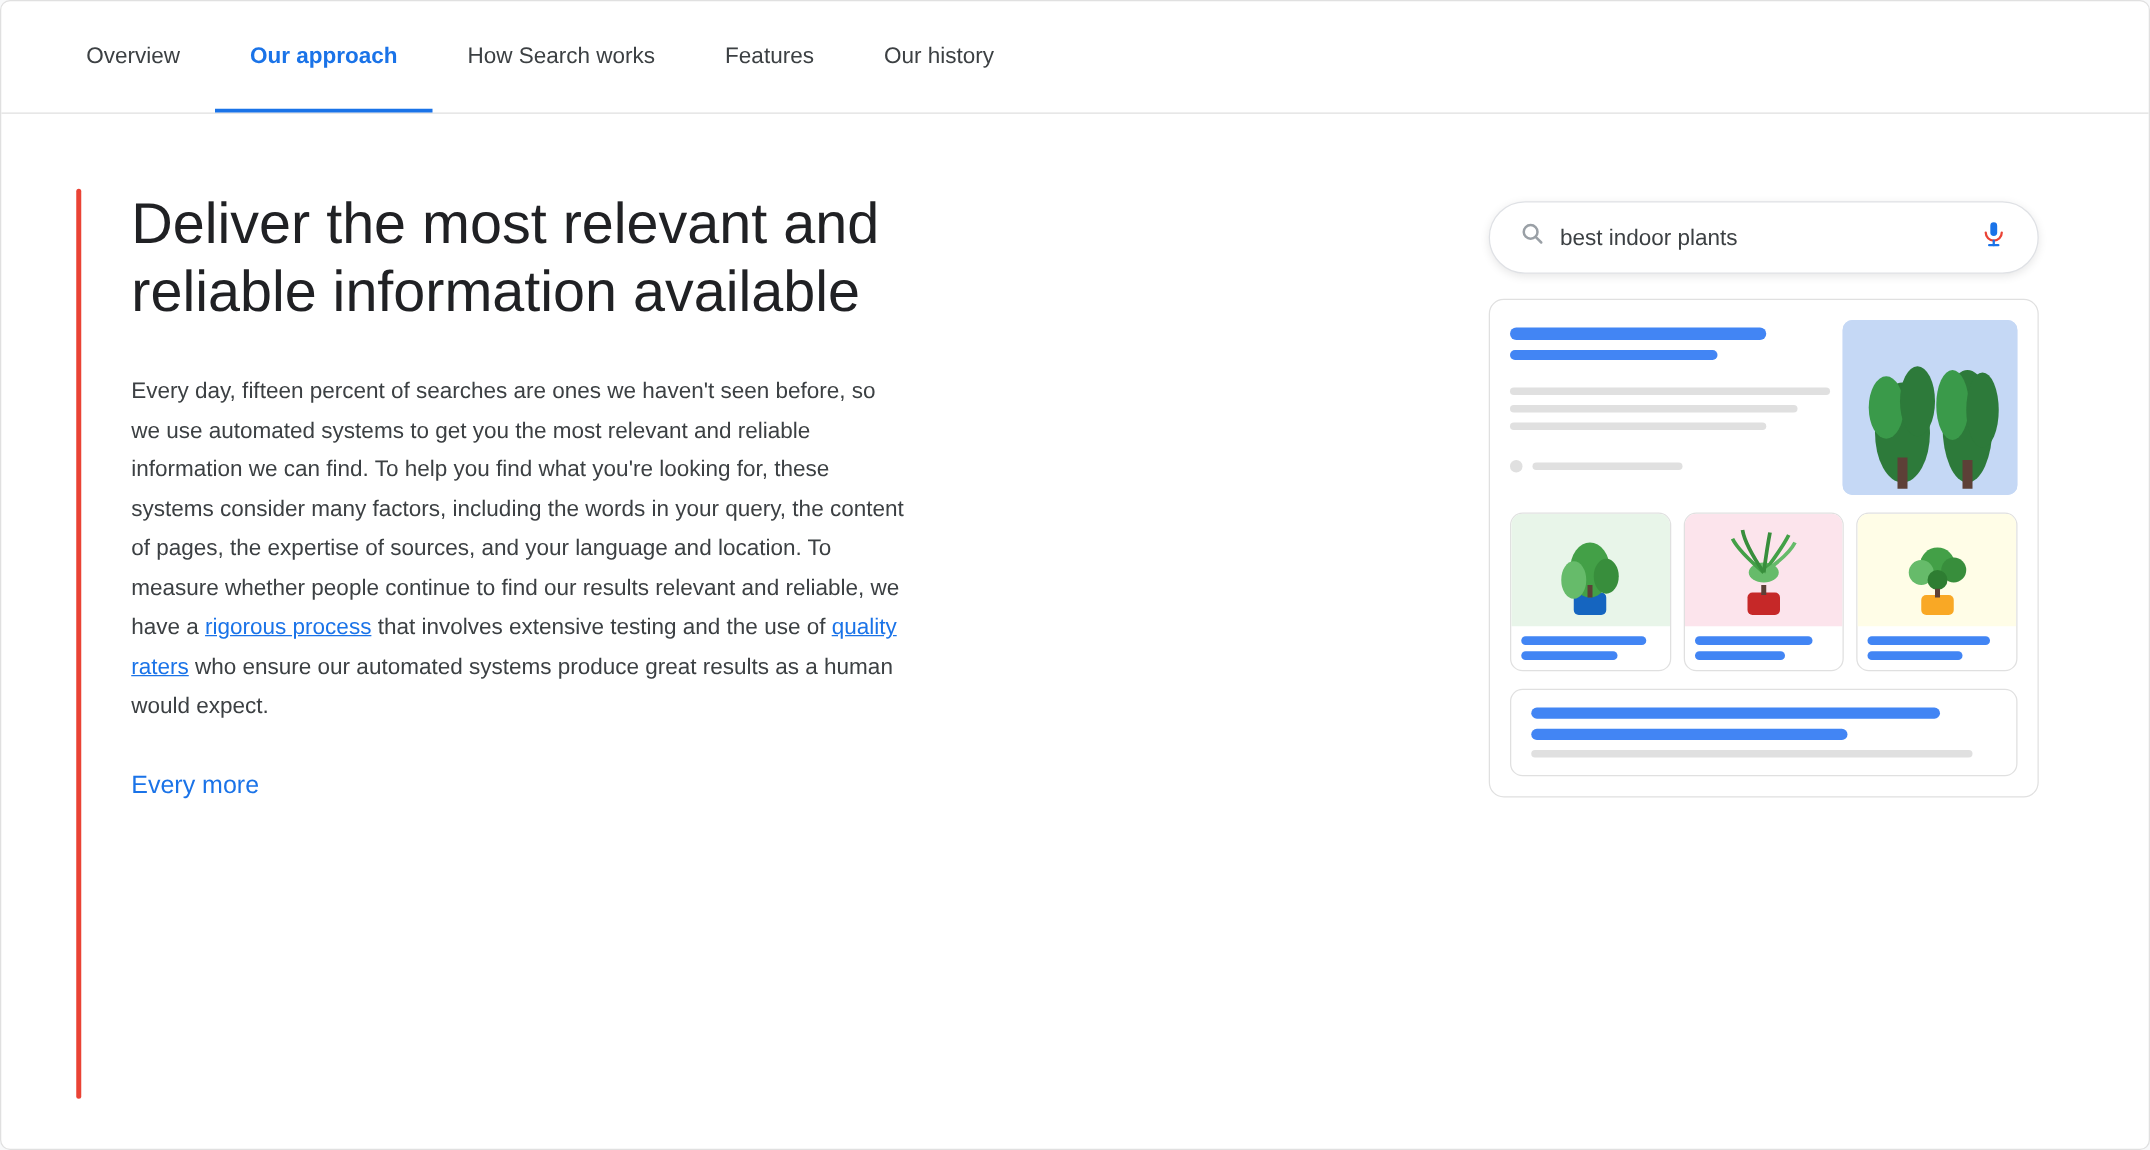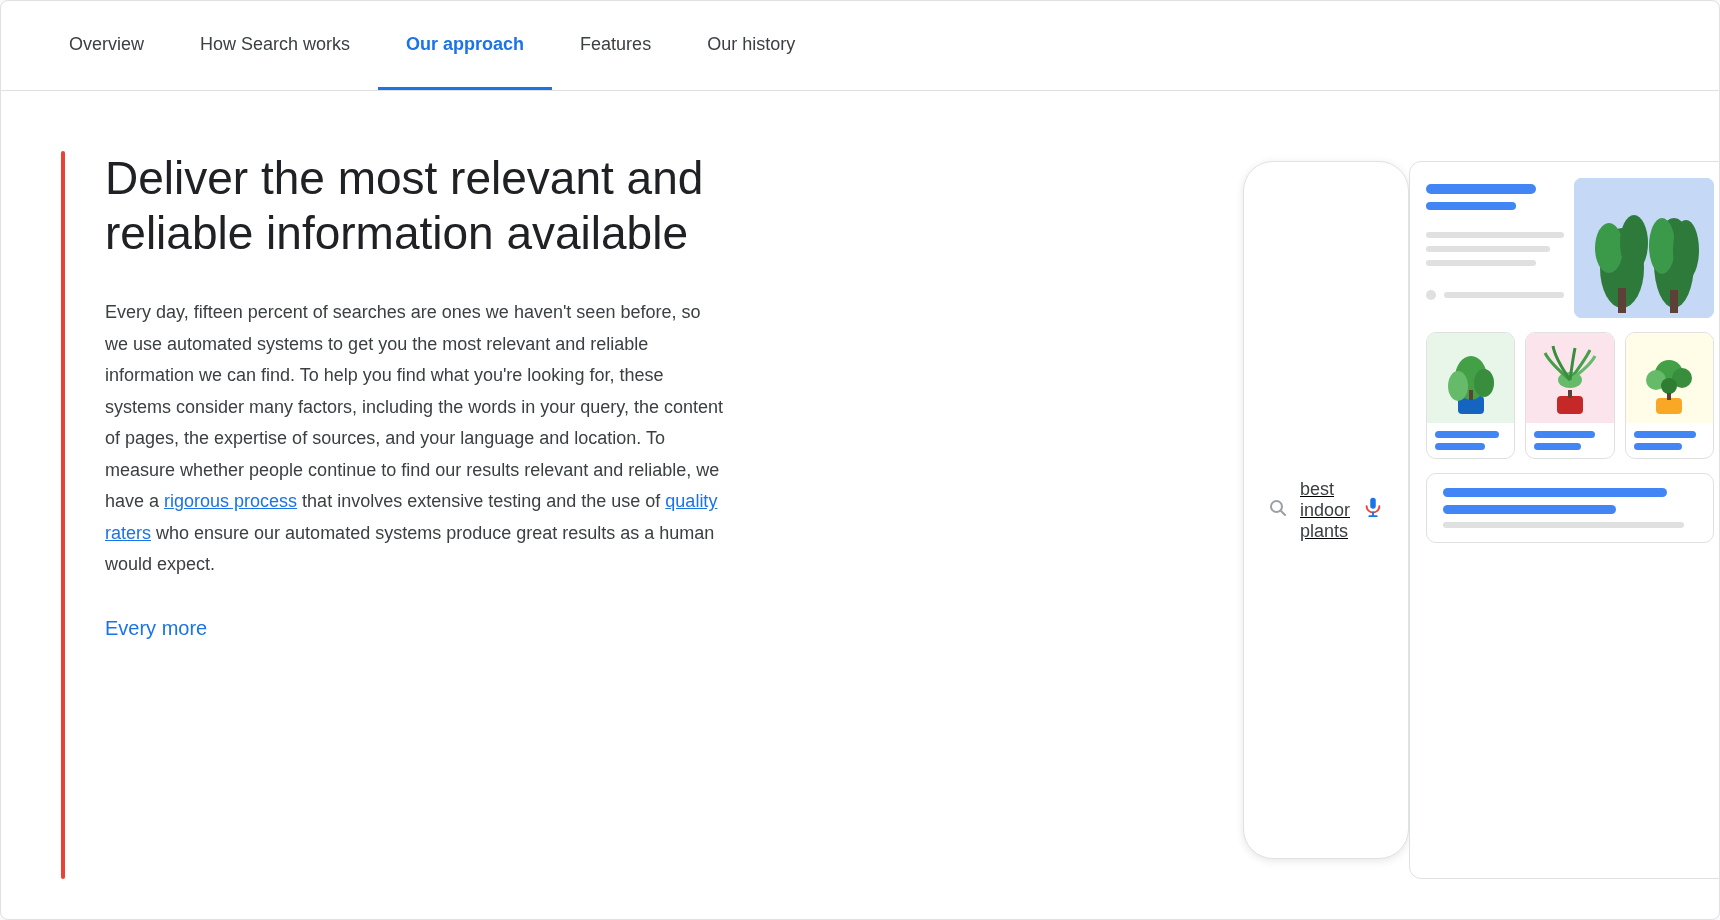--- a/index.html
+++ b/index.html
@@ -123,26 +123,26 @@
     }
     .learn-more {
       font-size: 20px;
       color: #1a73e8;
       text-decoration: none;
       cursor: pointer;
       font-weight: 500;
     }
     
     .right-panel {
-      width: 388px;
+      width: 440px;
       flex-shrink: 0;
       display: flex;
+      flex-direction: column;
       gap: 0;
       padding-top: 10px;
-      text-decoration: underline;
     }
     .search-bar-mock {
       display: flex;
       align-items: center;
       background: #fff;
       border: 1px solid #dfe1e5;
       border-radius: 30px;
       padding: 14px 24px;
       margin-bottom: 20px;
       box-shadow: 0 2px 8px rgba(0,0,0,0.1);
@@ -251,22 +251,22 @@
     }
   </style>
 </head>
 <body>
 
 <div class="page-wrapper">
 
   <header class="header">
     <nav class="nav">
       <a class="nav-item">Overview</a>
+      <a class="nav-item active">Our approach</a>
       <a class="nav-item">How Search works</a>
-      <a class="nav-item active">Our approach</a>
       <a class="nav-item">Features</a>
       <a class="nav-item">Our history</a>
     </nav>
   </header>
 
   <main class="main">
 
     <div class="left-panel">
       <div class="red-bar"></div>
       <div class="content">

